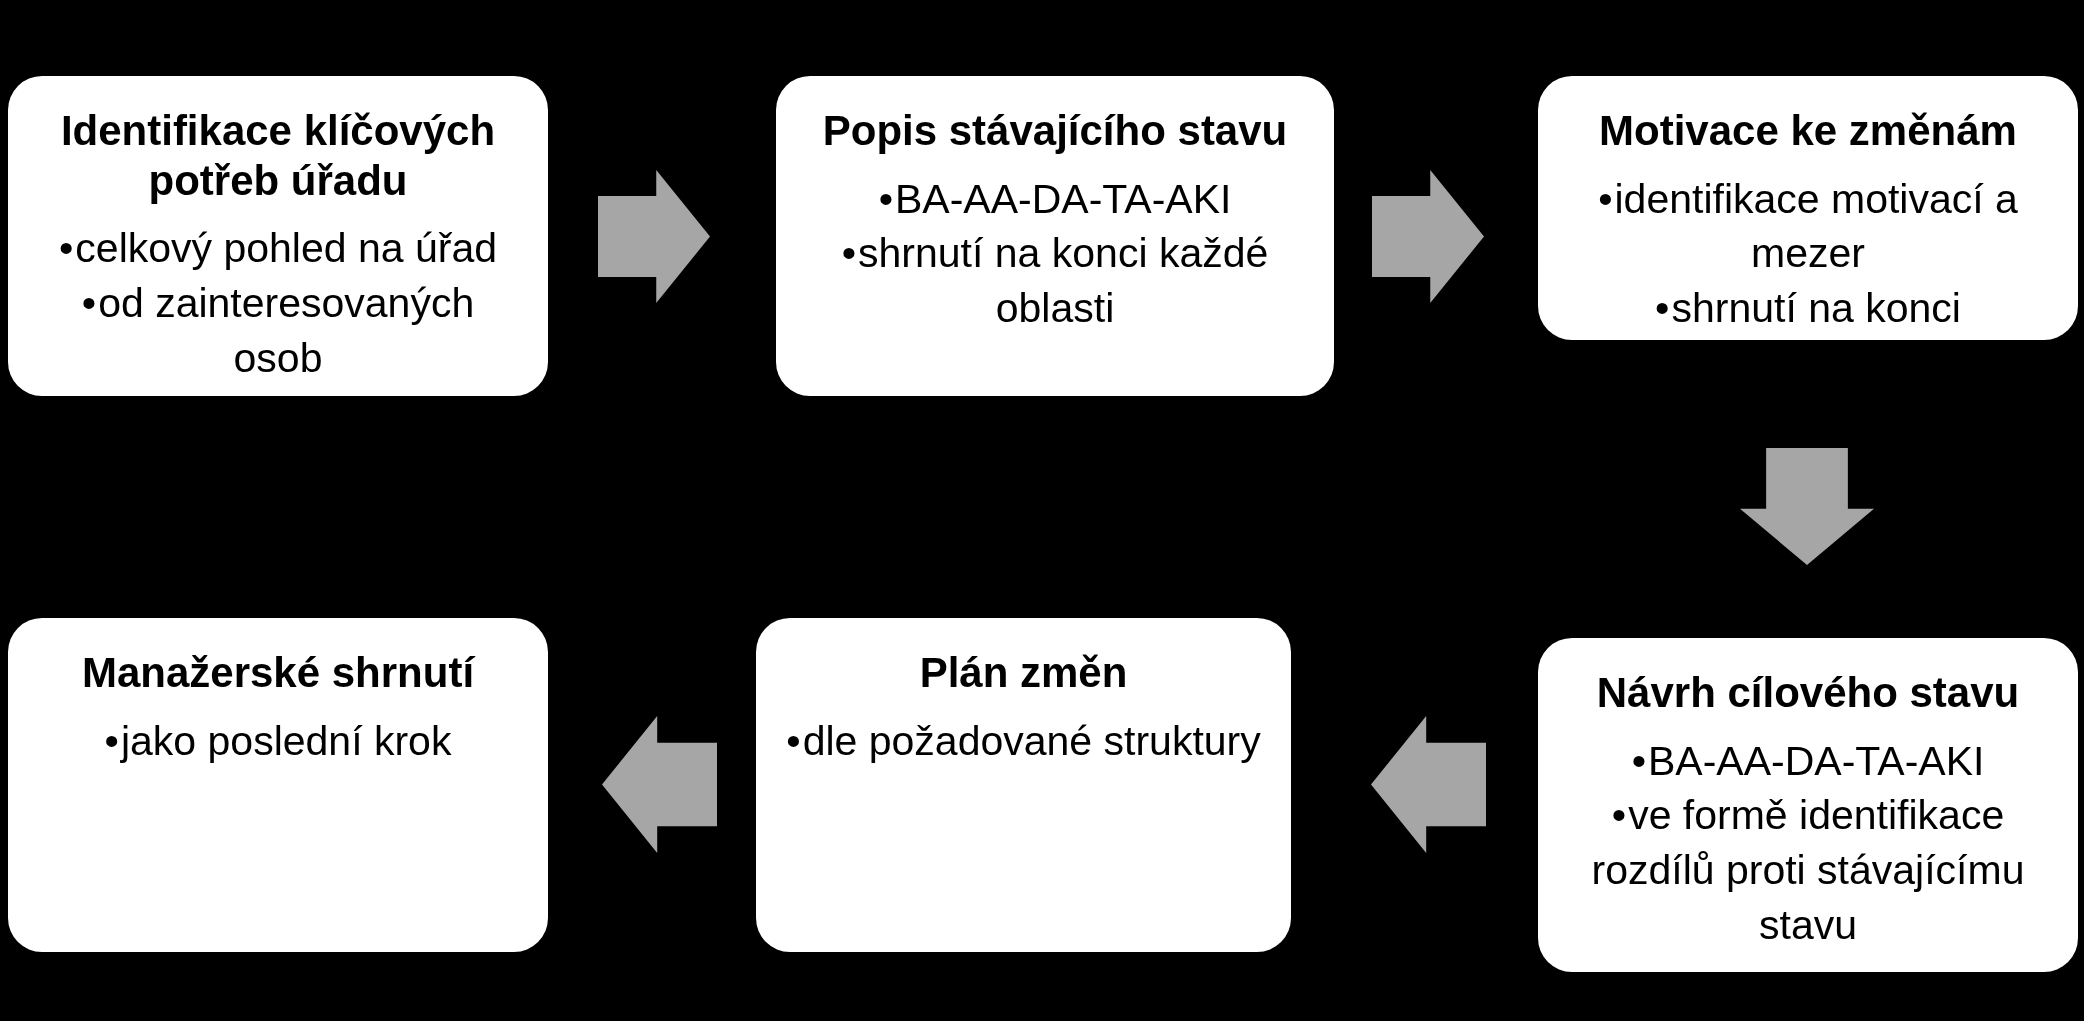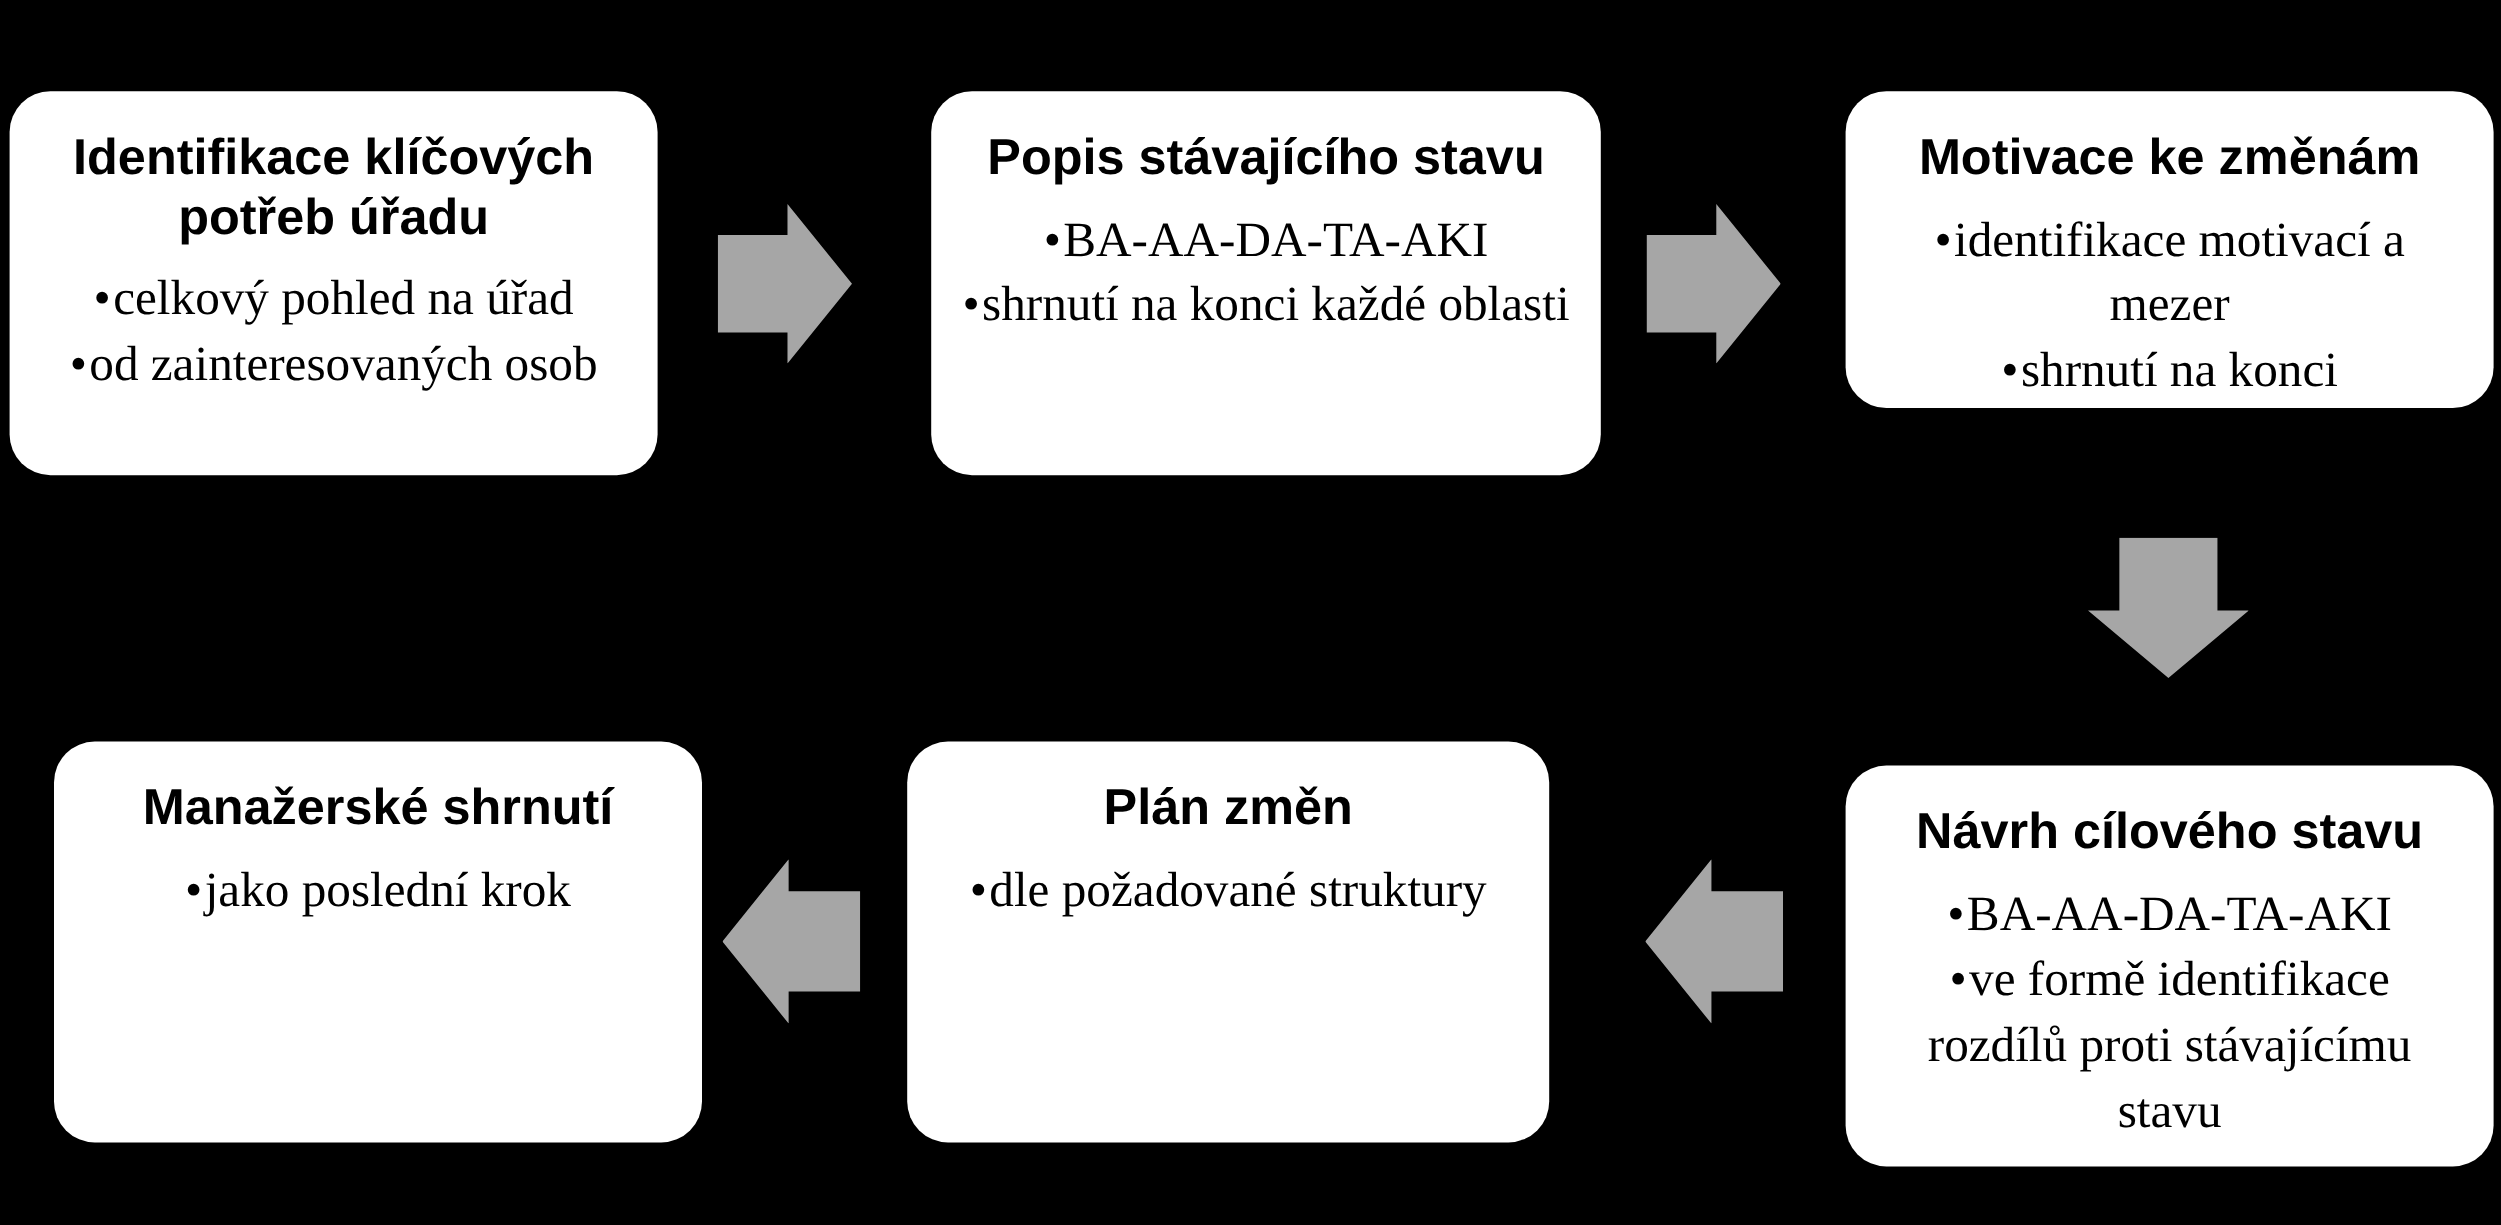--- a/index.html
+++ b/index.html
@@ -31,30 +31,30 @@
     font-size:42px;
     line-height:1.18;
     font-weight:bold;
   }
   .box ul{
     margin:0;padding:0;
     list-style:none;
     font-size:41px;
     line-height:1.34;
   }
-  .box li{margin:0;font-family:Liberation Serif, serif;}
+  .box li{margin:0;}
   .bullet-dot{margin-right:2px;}
   
   #box-1{left:8px;   top:76px;  width:540px; height:320px;text-align:center;}
   #box-2{left:776px; top:76px;  width:558px; height:320px;}
   #box-3{left:1538px;top:76px;  width:540px; height:264px;}
   
   #box-4{left:1538px;top:618px; width:540px; height:334px;margin-top:20px;}
   #box-5{left:756px; top:618px; width:535px; height:334px;}
-  #box-6{left:8px;   top:618px; width:540px; height:334px;margin-left:37px;}
+  #box-6{left:8px;   top:618px; width:540px; height:334px;}
   
   .arrow{position:absolute;background:var(--arrow);}
   .arrow.right{clip-path:polygon(0 19.5%, 52% 19.5%, 52% 0, 100% 50%, 52% 100%, 52% 80.5%, 0 80.5%);}
   .arrow.left {clip-path:polygon(100% 19.5%, 48% 19.5%, 48% 0, 0 50%, 48% 100%, 48% 80.5%, 100% 80.5%);}
   .arrow.down {clip-path:polygon(19.5% 0, 80.5% 0, 80.5% 52%, 100% 52%, 50% 100%, 0 52%, 19.5% 52%);}
   #arrow-1{left:598px; top:170px; width:112px; height:133px;}
   #arrow-2{left:1372px;top:170px; width:112px; height:133px;}
   #arrow-3{left:1740px;top:448px; width:134px; height:117px;}
   #arrow-4{left:1371px;top:716px; width:115px; height:137px;}
   #arrow-5{left:602px; top:716px; width:115px; height:137px;}

